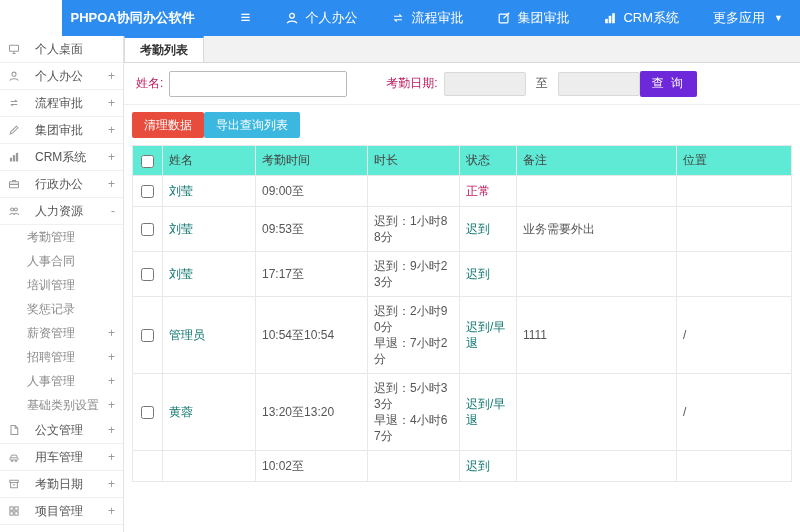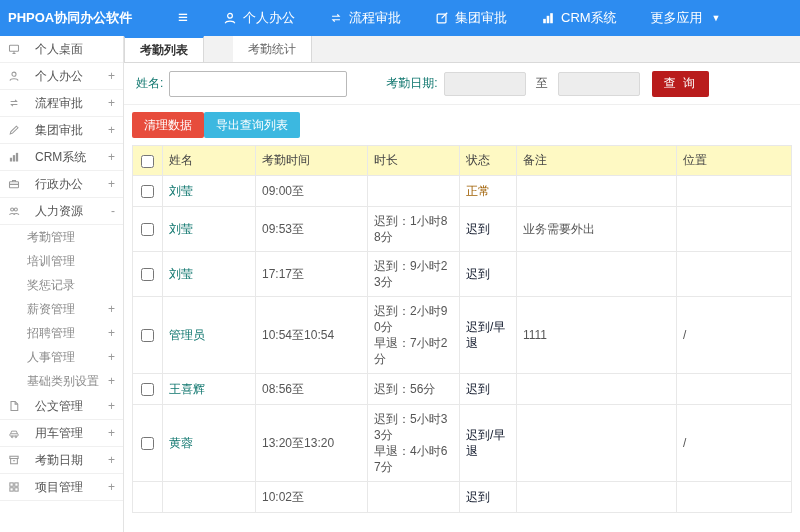--- a/index.html
+++ b/index.html
@@ -1,18 +1,18 @@
 <!DOCTYPE html>
 <html><head>
 <meta charset="utf-8">
 <style>
   * { margin:0; padding:0; box-sizing:border-box; }
   html,body { width:800px; height:532px; overflow:hidden; }
   body { font-family:"Liberation Sans","DejaVu Sans",sans-serif; font-size:12px; color:#333; background:#fff; }
-  .app { width:800px; height:532px; display:flex; flex-direction:column; }
+  .app { width:800px; height:532px; display:flex; flex-direction:column;align-items:flex-end; }
 
   
   .topbar { flex:0 0 36px; height:36px; background:#2d8cf0; display:flex; align-items:center; color:#fff; }
   .logo { width:124px; padding-left:8px; font-size:13px; font-weight:bold; white-space:nowrap; }
   .hamburger { margin-left:44px; width:30px; text-align:center; font-size:17px; cursor:pointer; }
   .topnav { display:flex; align-items:center; margin-left:8px; }
   .nav-item { display:flex; align-items:center; gap:6px; padding:0 17px; height:36px; color:#fff; font-size:13px; cursor:pointer; text-decoration:none; white-space:nowrap; }
   .nav-item svg { display:block; }
   .caret { font-size:9px; margin-left:3px; }
 
@@ -28,42 +28,42 @@
   .side-subitem .side-label { margin-left:0; }
 
   
   .main { flex:1; display:flex; flex-direction:column; background:#fff; min-width:0; }
   .tabbar { flex:0 0 27px; height:27px; background:#f2f2f2; border-bottom:1px solid #d9d9d9; display:flex;gap:29px; }
   .tab { padding:0 15px; line-height:26px; color:#666; background:#fff; border-right:1px solid #d9d9d9; cursor:pointer; white-space:nowrap; }
   .tab:first-child { border-left:1px solid #d9d9d9; }
   .tab.active { border-top:2px solid #2d8cf0; line-height:24px; color:#333; font-weight:bold; }
 
   .filterbar { flex:0 0 42px; height:42px; display:flex; align-items:center; padding:0 12px; border-bottom:1px solid #efefef; }
-  .flabel { color:#0f766e; margin-right:6px; white-space:nowrap; }
+  .flabel { color:#be185d; margin-right:6px; white-space:nowrap; }
   .flabel.date { margin-left:39px; }
   .to-label { margin:0 10px; color:#555; }
   .name-input { width:178px; height:26px; border:1px solid #b9b9b9; border-radius:2px; padding:0 6px; font-size:12px; outline:none; }
   .date-input { width:82px; height:24px; border:1px solid #d9d9d9; background:#ededed; border-radius:2px; padding:0 6px; font-size:12px; outline:none; }
   .btn { border:none; color:#fff; height:26px; padding:0 12px; border-radius:2px; font-size:12px; cursor:pointer; white-space:nowrap; }
-  .btn-search { background:#b91c1c; margin-left:12px; letter-spacing:2px; }
+  .btn-search { background:#6d28d9; letter-spacing:2px; }
   .actionbar { display:flex; padding:7px 8px; }
   .btn-danger { background:#e74c3c; }
   .btn-export { background:#3cb8e0; }
 
   
   .table-wrap { flex:1; margin:0 8px; overflow:hidden; }
   table { width:100%; border-collapse:collapse; table-layout:fixed; }
   th,td { border:1px solid #e8e8e8; padding:6px; text-align:left; font-weight:normal; vertical-align:middle; word-break:break-all; }
-  thead th { background:#fef9c3; color:#444; height:29px; }
+  thead th { background:#5eead4; color:#444; height:29px; }
   td { color:#555; height:31px; line-height:16px; }
   .c-check { text-align:center; }
   input[type="checkbox"] { width:13px; height:13px; cursor:pointer; vertical-align:middle; }
   .name-link { color:#0f766e; cursor:pointer; text-decoration:none; }
-  .st-late { color:#0f172a; }
-  .st-normal { color:#a16207; }
+  .st-late { color:#0f766e; }
+  .st-normal { color:#be185d; }
 </style>
 </head>
 <body>
 
 <div class="app">
 
   <header class="topbar">
     <div class="logo">PHPOA协同办公软件</div>
     <div class="hamburger">≡</div>
     <nav class="topnav">
@@ -181,20 +181,24 @@
             </svg>
           </span>
         <span class="side-label">人力资源</span>
         <span class="side-exp">-</span>
       </div>
       <div class="side-subitem">
         <span class="side-label">考勤管理</span>
         <span class="side-exp"></span>
       </div>
       <div class="side-subitem">
+        <span class="side-label">人事合同</span>
+        <span class="side-exp"></span>
+      </div>
+      <div class="side-subitem">
         <span class="side-label">培训管理</span>
         <span class="side-exp"></span>
       </div>
       <div class="side-subitem">
         <span class="side-label">奖惩记录</span>
         <span class="side-exp"></span>
       </div>
       <div class="side-subitem">
         <span class="side-label">薪资管理</span>
         <span class="side-exp">+</span>
@@ -254,21 +258,20 @@
           </span>
         <span class="side-label">项目管理</span>
         <span class="side-exp">+</span>
       </div>
     </aside>
 
     <main class="main">
 
       <div class="tabbar">
         <div class="tab active">考勤列表</div>
-        <div class="tab">考勤统计</div>
       </div>
 
       <div class="filterbar">
         <label class="flabel">姓名:</label>
         <input class="name-input" type="text" value="" style="">
         <label class="flabel date">考勤日期:</label>
         <input class="date-input" type="text" value="" style="">
         <span class="to-label">至</span>
         <input class="date-input" type="text" value="" style="">
         <button class="btn btn-search">查 询</button>
@@ -345,32 +348,20 @@
               <td>
                   <div>迟到：2小时90分</div>
                   <div>早退：7小时2分</div>
                 </td>
               <td class="st-late">迟到/早退</td>
               <td>1111</td>
               <td>/</td>
             </tr>
             <tr>
               <td class="c-check"><input type="checkbox" style=""></td>
-              <td><a class="name-link">王喜辉</a></td>
-              <td>08:56至</td>
-              <td>
-                  <div>迟到：56分</div>
-                  <div></div>
-                </td>
-              <td class="st-late">迟到</td>
-              <td></td>
-              <td></td>
-            </tr>
-            <tr>
-              <td class="c-check"><input type="checkbox" style=""></td>
               <td><a class="name-link">黄蓉</a></td>
               <td>13:20至13:20</td>
               <td>
                   <div>迟到：5小时33分</div>
                   <div>早退：4小时67分</div>
                 </td>
               <td class="st-late">迟到/早退</td>
               <td></td>
               <td>/</td>
             </tr>

